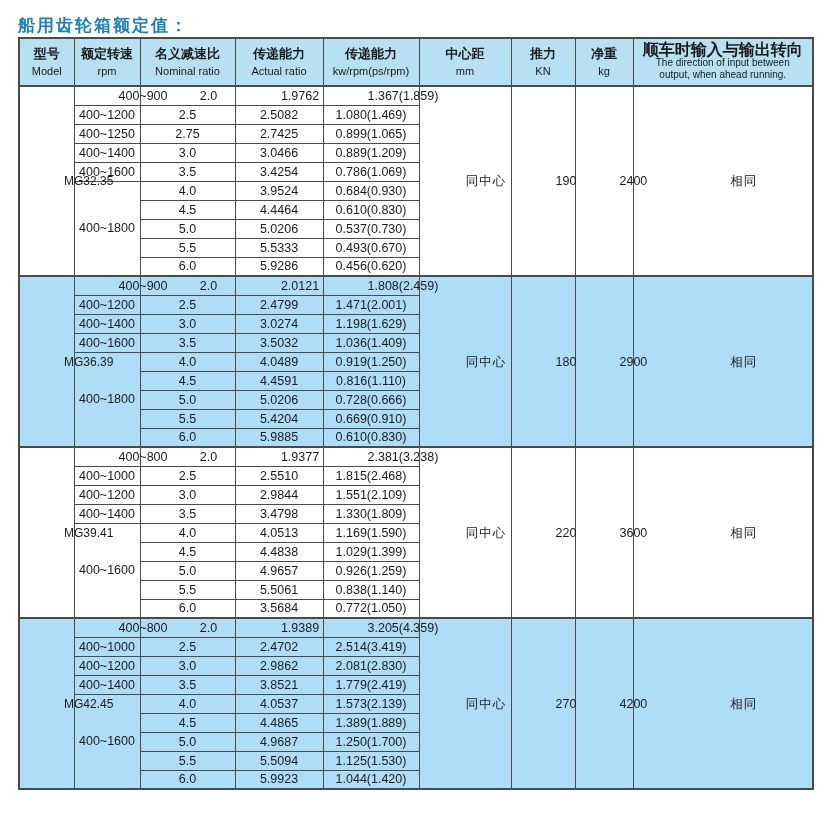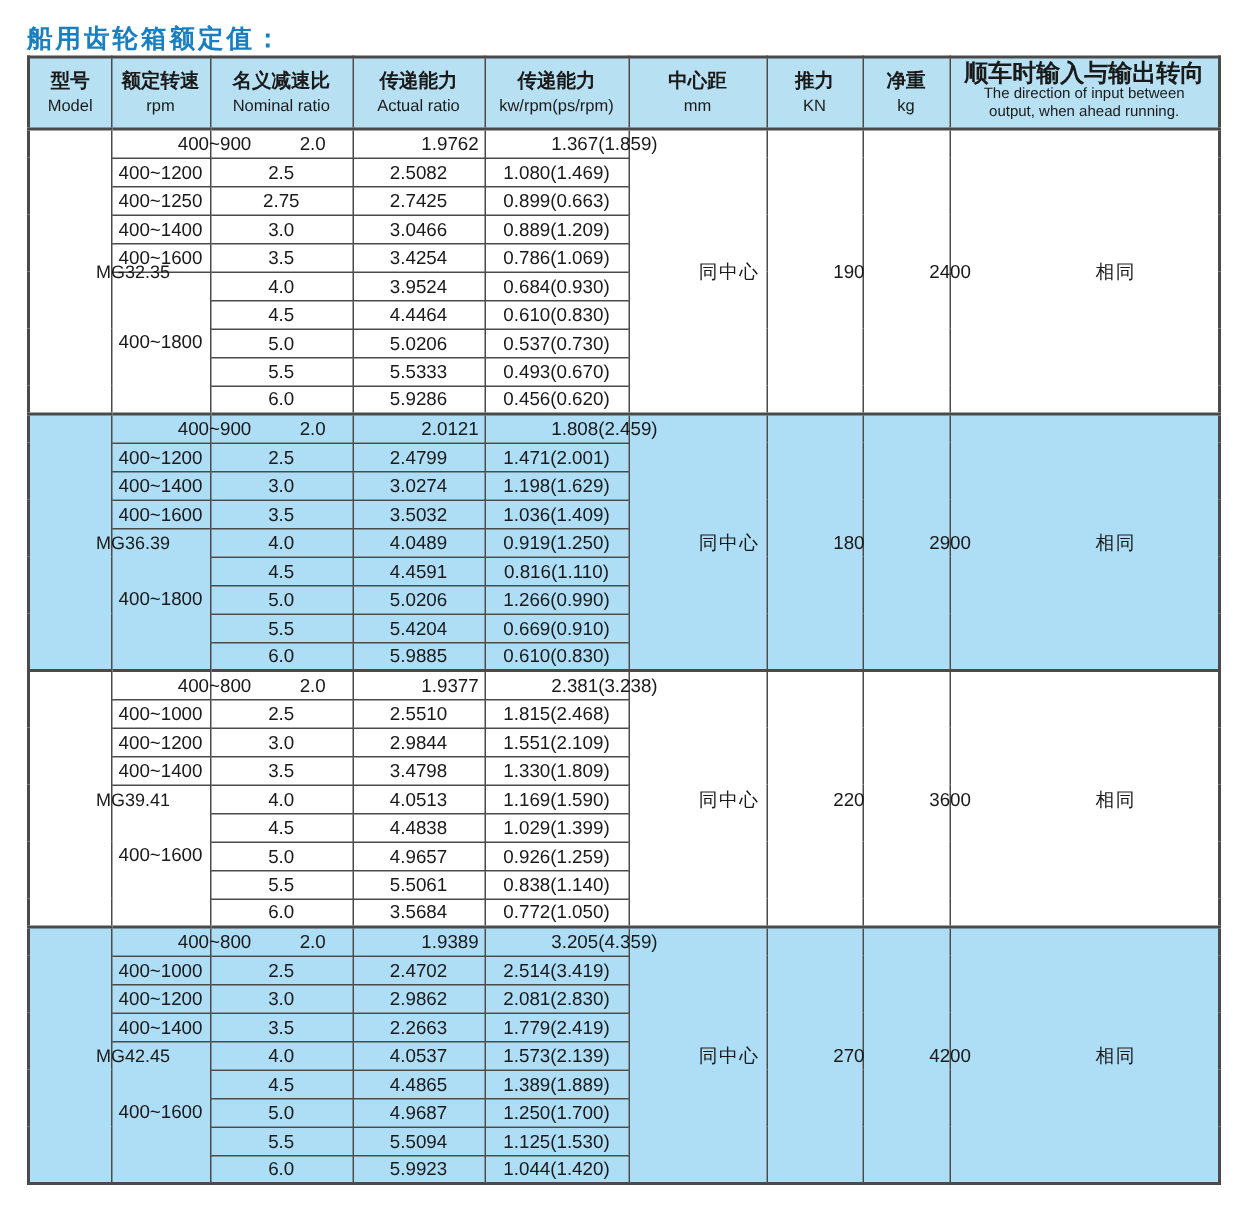--- a/index.html
+++ b/index.html
@@ -149,21 +149,21 @@
         <tr>
           <td class="rpm-cell">400~1200</td>
           <td class="nominal-ratio-cell">2.5</td>
           <td class="actual-ratio-cell">2.5082</td>
           <td class="capacity-cell">1.080(1.469)</td>
         </tr>
         <tr>
           <td class="rpm-cell">400~1250</td>
           <td class="nominal-ratio-cell">2.75</td>
           <td class="actual-ratio-cell">2.7425</td>
-          <td class="capacity-cell">0.899(0.663)</td>
+          <td class="capacity-cell">0.899(1.065)</td>
         </tr>
         <tr>
           <td class="rpm-cell">400~1400</td>
           <td class="nominal-ratio-cell">3.0</td>
           <td class="actual-ratio-cell">3.0466</td>
           <td class="capacity-cell">0.889(1.209)</td>
         </tr>
         <tr>
           <td class="rpm-cell">400~1600</td>
           <td class="nominal-ratio-cell">3.5</td>
@@ -232,21 +232,21 @@
           <td class="capacity-cell">0.919(1.250)</td>
         </tr>
         <tr class="shaded">
           <td class="nominal-ratio-cell">4.5</td>
           <td class="actual-ratio-cell">4.4591</td>
           <td class="capacity-cell">0.816(1.110)</td>
         </tr>
         <tr class="shaded">
           <td class="nominal-ratio-cell">5.0</td>
           <td class="actual-ratio-cell">5.0206</td>
-          <td class="capacity-cell">1.266(0.990)</td>
+          <td class="capacity-cell">0.728(0.666)</td>
         </tr>
         <tr class="shaded">
           <td class="nominal-ratio-cell">5.5</td>
           <td class="actual-ratio-cell">5.4204</td>
           <td class="capacity-cell">0.669(0.910)</td>
         </tr>
         <tr class="shaded">
           <td class="nominal-ratio-cell">6.0</td>
           <td class="actual-ratio-cell">5.9885</td>
           <td class="capacity-cell">0.610(0.830)</td>
@@ -325,21 +325,21 @@
         </tr>
         <tr class="shaded">
           <td class="rpm-cell">400~1200</td>
           <td class="nominal-ratio-cell">3.0</td>
           <td class="actual-ratio-cell">2.9862</td>
           <td class="capacity-cell">2.081(2.830)</td>
         </tr>
         <tr class="shaded">
           <td class="rpm-cell">400~1400</td>
           <td class="nominal-ratio-cell">3.5</td>
-          <td class="actual-ratio-cell">2.2663</td>
+          <td class="actual-ratio-cell">3.8521</td>
           <td class="capacity-cell">1.779(2.419)</td>
         </tr>
         <tr class="shaded">
           <td rowspan="5" class="rpm-cell">400~1600</td>
           <td class="nominal-ratio-cell">4.0</td>
           <td class="actual-ratio-cell">4.0537</td>
           <td class="capacity-cell">1.573(2.139)</td>
         </tr>
         <tr class="shaded">
           <td class="nominal-ratio-cell">4.5</td>

